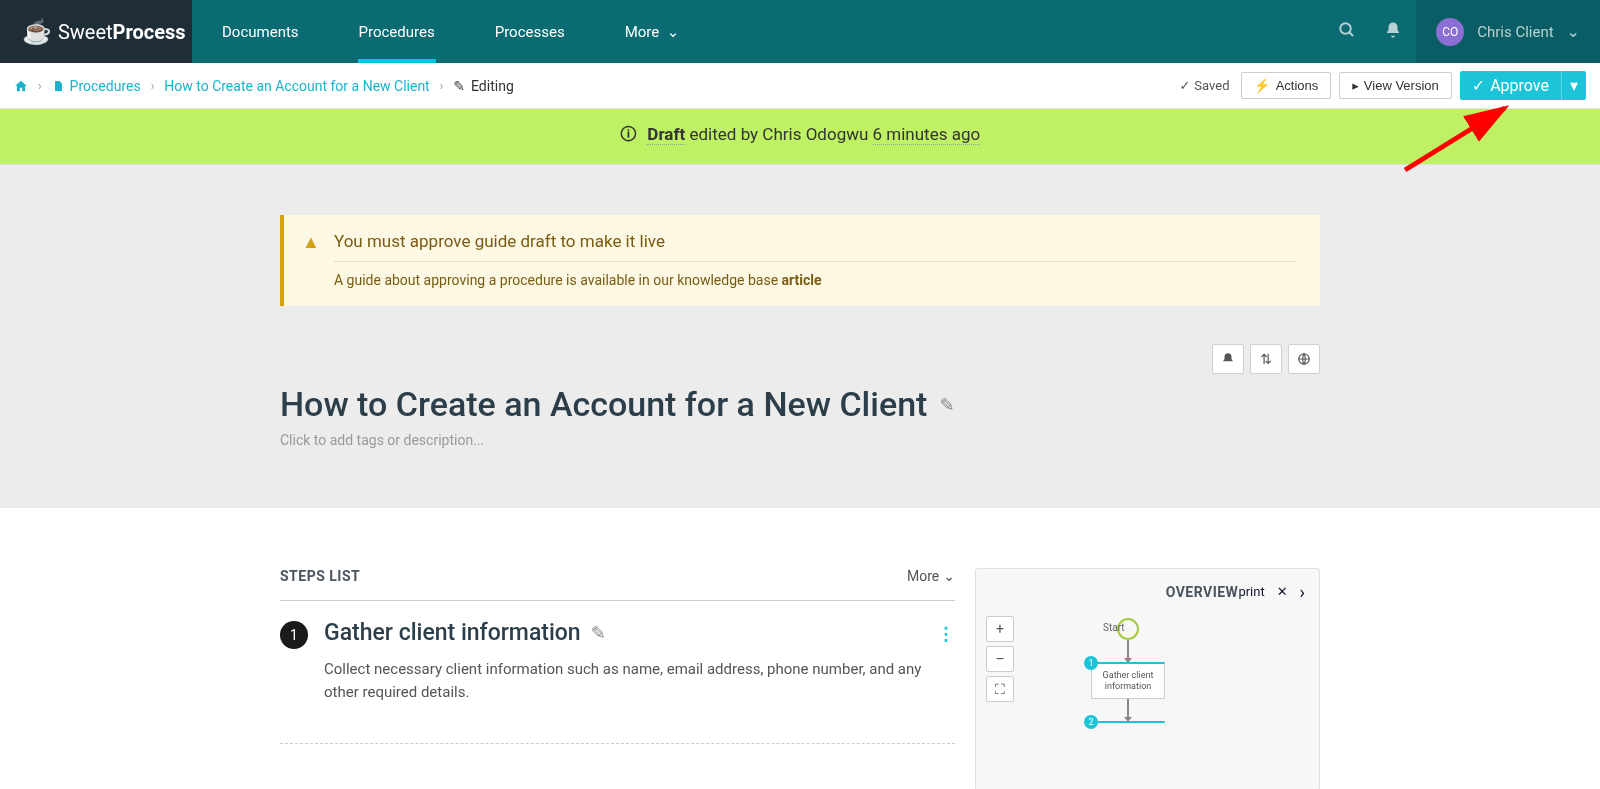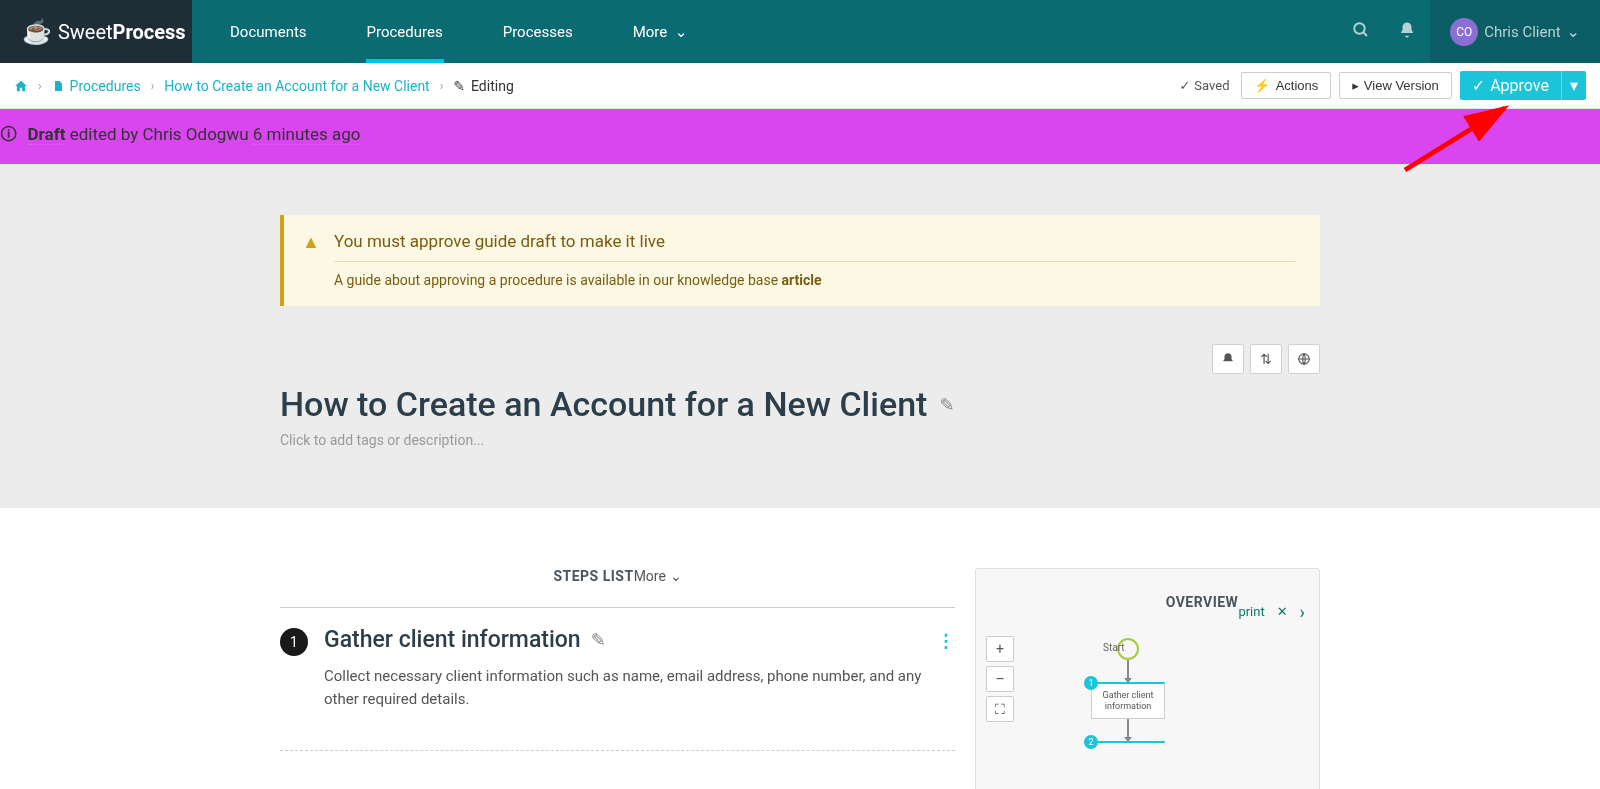--- a/index.html
+++ b/index.html
@@ -2,41 +2,41 @@
 <html><head>
 <meta charset="utf-8">
 <style>
 * { box-sizing: border-box; margin: 0; padding: 0; }
 body { font-family: -apple-system, BlinkMacSystemFont, "Segoe UI", Roboto, sans-serif; background: #fff; width: 1600px; color: #333; }
 .topbar { display: flex; align-items: stretch; height: 63px; background: #0b6b72; }
 .logo-area { background: #1f2d37; display: flex; align-items: center; padding: 0 22px; width: 192px; }
 .logo-icon { color: #27c3e0; font-size: 24px; margin-right: 6px; }
 .logo-text1 { color: #fff; font-size: 20px; font-weight: 400; }
 .logo-text2 { color: #fff; font-size: 20px; font-weight: 700; }
-.nav { display: flex; align-items: flex-start; padding-left: 8px; }
+.nav { display: flex; align-items: flex-start; }
 .nav-item { color: #fff; font-size: 15px; padding: 0 30px; height: 63px; display: flex; align-items: center; cursor: pointer; position: relative; }
 .nav-item.active::after { content: ""; position: absolute; bottom: 0; left: 50%; transform: translateX(-50%); width: 78px; height: 4px; background: #00c4e4; }
 .nav-right { margin-left: auto; display: flex; align-items: center; }
 .icon-btn { color: #b7d2d4; padding: 0 14px; cursor: pointer; font-size: 18px; }
-.user-area { background: #0a5d64; display: flex; align-items: center; padding: 0 20px; height: 63px; cursor: pointer; gap: 6px; }
+.user-area { background: #0a5d64; display: flex; align-items: center; padding: 0 20px; height: 63px; cursor: pointer; gap: 13px; }
 .avatar { width: 28px; height: 28px; border-radius: 50%; background: #8b6fd4; color: #fff; display: flex; align-items: center; justify-content: center; font-size: 12px; }
 .user-name { color: #b7d2d4; font-size: 15px; }
 
 .subbar { display: flex; align-items: center; height: 46px; padding: 0 14px; border-bottom: 1px solid #e5e5e5; background: #fff; }
 .crumb { color: #1bb3cc; font-size: 14px; display: flex; align-items: center; gap: 6px; cursor: pointer; }
 .crumb-sep { color: #999; margin: 0 10px; font-size: 12px; }
 .crumb-current { color: #333; font-size: 14px; display: flex; align-items: center; gap: 6px; }
 .sub-right { margin-left: auto; display: flex; align-items: center; gap: 8px; }
 .saved { color: #555; font-size: 13px; display: flex; align-items: center; gap: 4px; margin-right: 4px; }
 .btn { border: 1px solid #ccc; background: #fff; padding: 5px 12px; font-size: 13px; color: #333; cursor: pointer; border-radius: 2px; display: flex; align-items: center; gap: 5px; }
 .btn-approve { background: #1bc4d8; border-color: #1bc4d8; color: #fff; display: flex; align-items: center; }
 .btn-approve-main { padding: 5px 12px; display: flex; align-items: center; gap: 5px; }
 .btn-approve-caret { border-left: 1px solid rgba(255,255,255,0.3); padding: 5px 8px; }
 
-.draft-bar { background: #d946ef; border-bottom: 1px solid #e0e0e0; padding: 13px 0; font-size: 17px; color: #333; }
+.draft-bar { background: #bef264; border-bottom: 1px solid #e0e0e0; text-align: center; padding: 13px 0; font-size: 17px; color: #333; }
 .draft-bar .info-icon { color: #333; margin-right: 6px; }
 .draft-bar b { font-weight: 700; }
 .dotted { border-bottom: 1px dotted #999; }
 
 .gray-section { background: #ececec; padding: 50px 0 60px; }
 .container { max-width: 1040px; margin: 0 auto; }
 
 .alert { background: #fdf8e4; border-left: 4px solid #d4a017; padding: 16px 24px 18px 50px; position: relative; margin-bottom: 38px; }
 .alert-icon { position: absolute; left: 18px; top: 16px; color: #d4a017; font-size: 18px; }
 .alert-title { color: #7a5c10; font-size: 17px; margin-bottom: 10px; }
@@ -49,35 +49,35 @@
 .doc-title { font-size: 34px; color: #2c3e4a; font-weight: 500; display: flex; align-items: center; gap: 12px; margin-bottom: 8px; }
 .edit-pencil { color: #888; font-size: 18px; cursor: pointer; }
 .placeholder { color: #999; font-size: 14px; }
 
 .white-section { background: #fff; padding: 60px 0 0; }
 
 .cols { display: flex; gap: 20px; }
 .steps-col { flex: 1; }
 .overview-col { width: 345px; background: #f7f7f7; border: 1px solid #e0e0e0; border-radius: 3px; padding: 0; }
 
-.steps-header { display: flex; justify-content: center; align-items: center; border-bottom: 1px solid #ccc; padding-bottom: 23px; margin-bottom: 18px; }
+.steps-header { display: flex; justify-content: space-between; align-items: center; border-bottom: 1px solid #ccc; padding-bottom: 16px; margin-bottom: 18px; }
 .steps-header-title { font-size: 14px; font-weight: 700; color: #4a5560; letter-spacing: 0.5px; }
 .more-link { color: #555; font-size: 14px; cursor: pointer; display: flex; align-items: center; gap: 4px; }
 
 .step { display: flex; gap: 16px; position: relative; }
 .step-num { width: 28px; height: 28px; border-radius: 50%; background: #1a1a1a; color: #fff; display: flex; align-items: center; justify-content: center; font-size: 14px; flex-shrink: 0; margin-top: 2px; }
 .step-body { flex: 1; }
 .step-title { font-size: 23px; color: #2c3e4a; font-weight: 500; display: flex; align-items: center; gap: 10px; margin-bottom: 12px; }
 .step-desc { color: #555; font-size: 15px; line-height: 1.5; max-width: 600px; }
 .step-menu { position: absolute; right: 0; top: 4px; color: #1bc4d8; font-size: 18px; cursor: pointer; font-weight: bold; }
 .step-divider { border: none; border-top: 1px dashed #ccc; margin-top: 40px; }
 
 .overview-header { display: flex; justify-content: flex-end; align-items: center; padding: 12px 14px 8px; }
 .overview-title { font-size: 14px; font-weight: 700; color: #4a5560; letter-spacing: 0.5px; }
-.overview-actions { display: flex; align-items: center; gap: 12px; color: #0f766e; font-size: 13px; margin-top: 20px; }
+.overview-actions { display: flex; align-items: center; gap: 12px; color: #0f172a; font-size: 13px; }
 .overview-actions span { cursor: pointer; }
 .overview-body { position: relative; height: 180px; padding: 8px; }
 .zoom-controls { position: absolute; left: 10px; top: 6px; display: flex; flex-direction: column; gap: 4px; }
 .zoom-btn { width: 28px; height: 26px; border: 1px solid #ccc; background: #fff; display: flex; align-items: center; justify-content: center; cursor: pointer; font-size: 14px; color: #555; border-radius: 2px; }
 
 .flow { position: absolute; left: 115px; top: 8px; }
 .flow-start { width: 22px; height: 22px; border: 2px solid #a4cc3c; border-radius: 50%; margin: 0 auto; }
 .flow-start-label { position: absolute; left: 12px; top: 4px; font-size: 10px; color: #666; }
 .flow-line { width: 2px; height: 22px; background: #888; margin: 0 auto; position: relative; }
 .flow-arrow { position: absolute; bottom: -1px; left: -3px; width: 0; height: 0; border-left: 4px solid transparent; border-right: 4px solid transparent; border-top: 5px solid #888; }

